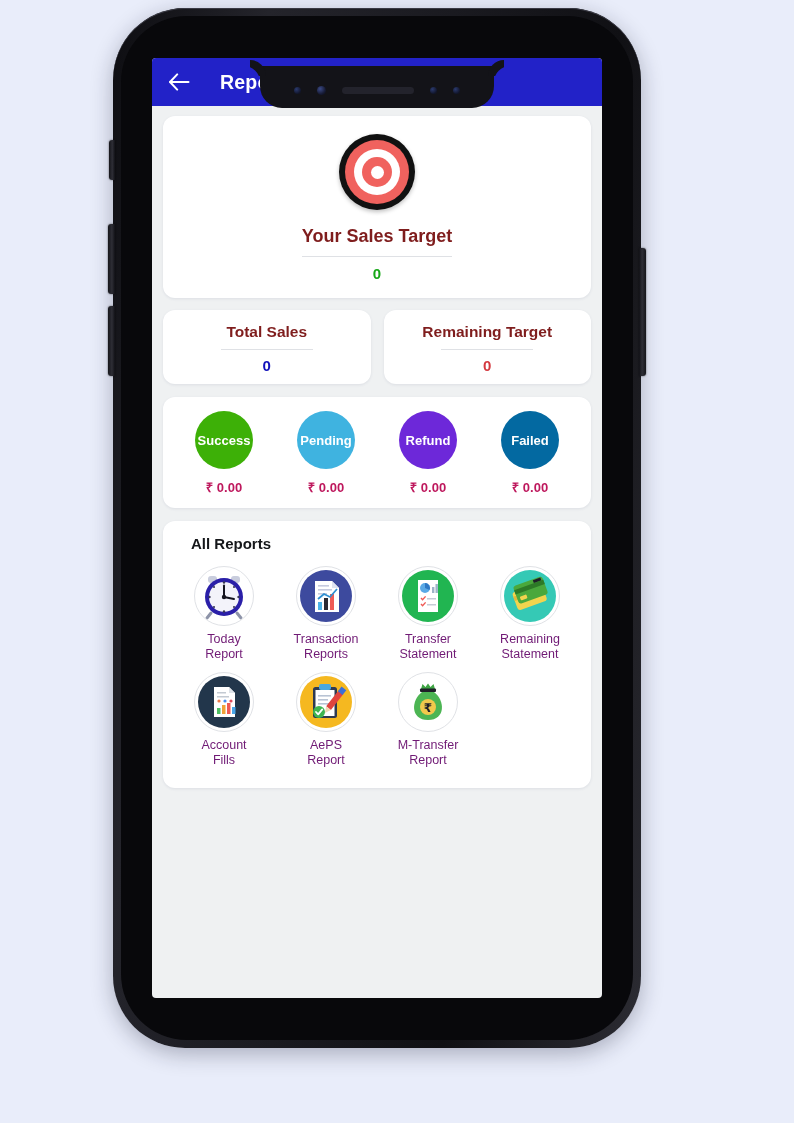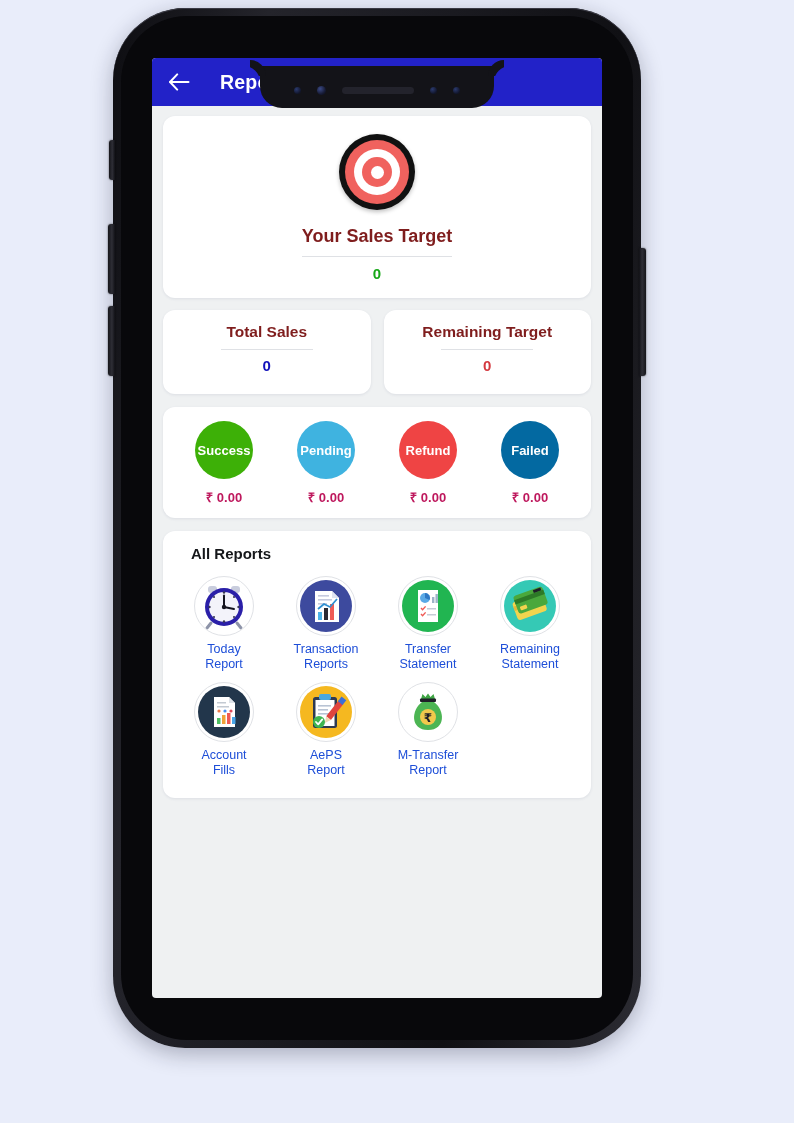--- a/index.html
+++ b/index.html
@@ -167,21 +167,21 @@
   .value-red   { color: #d4393f; font-size: 15px; font-weight: bold; }
 
   
   .row-two {
     display: flex;
     gap: 13px;
     margin-top: 12px;
   }
   .row-two .card {
     flex: 1;
-    padding: 13px 8px 20px 8px;
+    padding: 13px 8px 10px 8px;
     text-align: center;
   }
   .row-two .card-title { font-size: 15.5px; }
   .row-two .divider { width: 92px; margin: 8px auto 7px auto; }
 
   
   .status-card {
     margin-top: 13px;
     padding: 14px 10px 12px 10px;
     display: flex;
@@ -232,21 +232,21 @@
     margin: 0 auto 6px auto;
     background: #ffffff;
     border: 1px solid #e0e2e6;
     display: flex; align-items: center; justify-content: center;
     overflow: hidden;
     position: relative;
   }
   .report-label {
     font-size: 12.5px;
     line-height: 15px;
-    color: #1d4ed8;
+    color: #701a75;
     white-space: pre-line;
   }
 </style>
 </head>
 <body>
 
 <div class="phone-wrap">
   <div class="phone-body"></div>
   <div class="phone-inner-ring"></div>
 
@@ -308,21 +308,21 @@
       <div class="card status-card">
         <div class="status-item">
           <div class="status-circle" style="background:#3db007">Success</div>
           <div class="status-amount">₹ 0.00</div>
         </div>
         <div class="status-item">
           <div class="status-circle" style="background:#3fb3e0">Pending</div>
           <div class="status-amount">₹ 0.00</div>
         </div>
         <div class="status-item">
-          <div class="status-circle" style="background:#ef4444">Refund</div>
+          <div class="status-circle" style="background:#6d28d9">Refund</div>
           <div class="status-amount">₹ 0.00</div>
         </div>
         <div class="status-item">
           <div class="status-circle" style="background:#0369a1">Failed</div>
           <div class="status-amount">₹ 0.00</div>
         </div>
       </div>
 
       <div class="card reports-card">
         <div class="section-title">All Reports</div>

